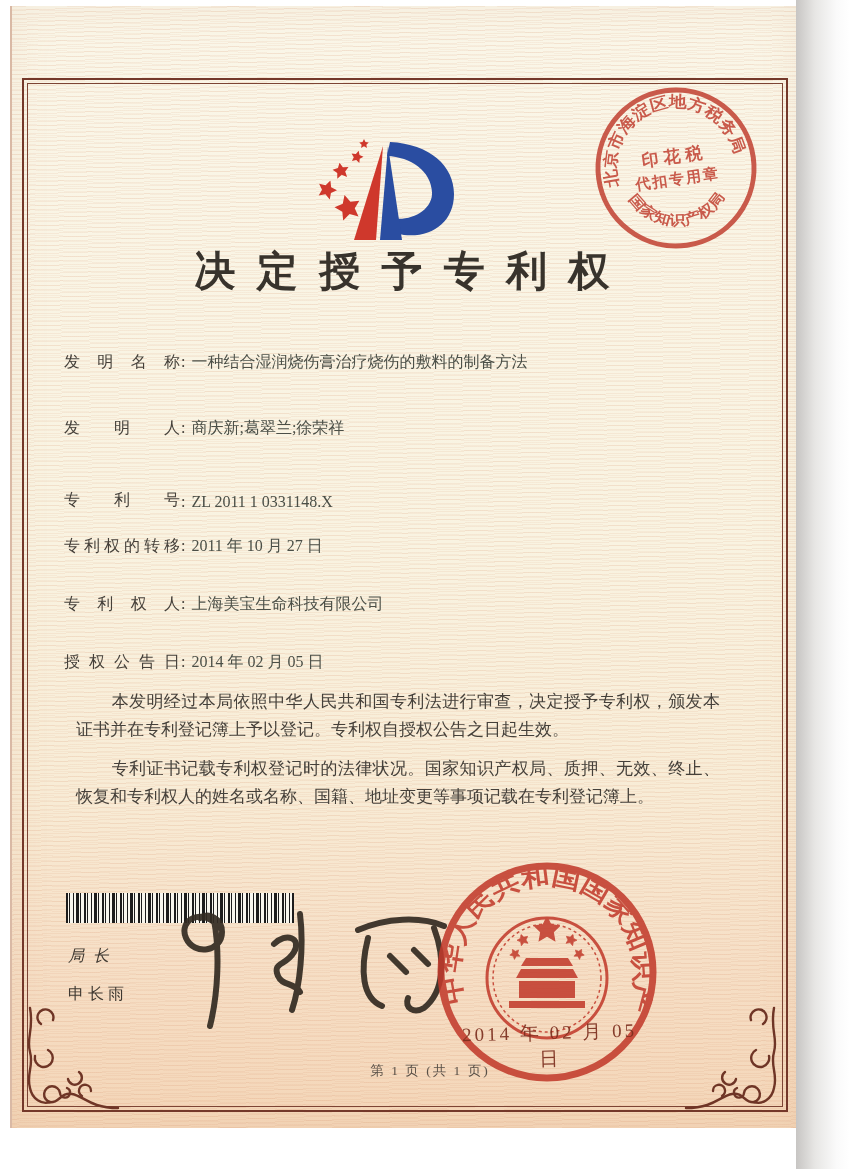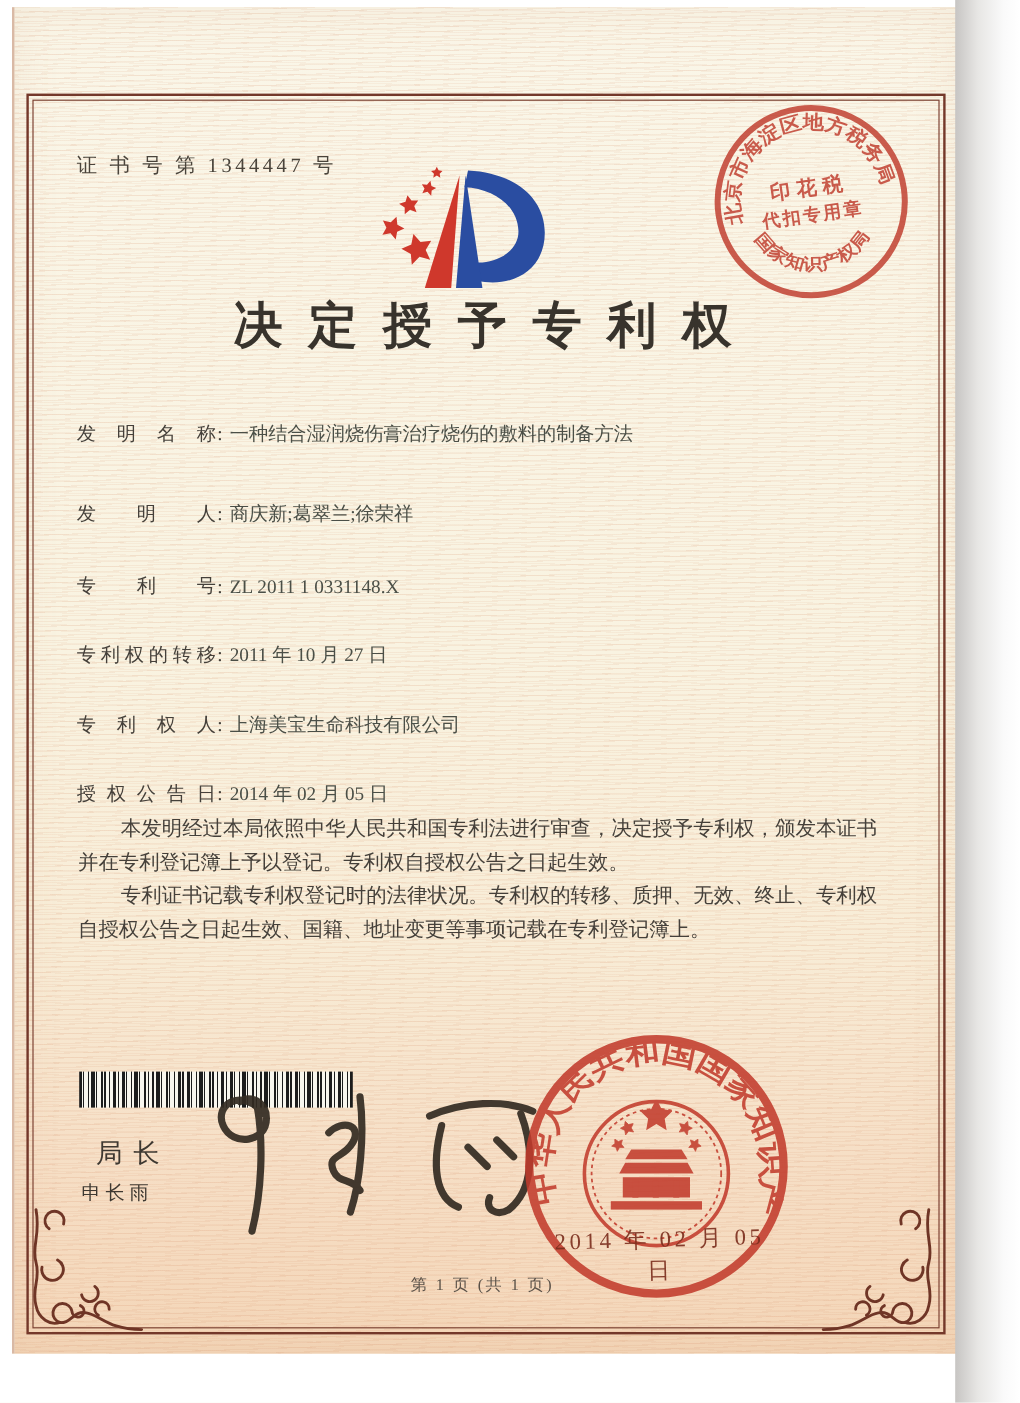--- a/index.html
+++ b/index.html
@@ -39,44 +39,44 @@
     font-size:41px;font-weight:700;color:#38332c;letter-spacing:0.52em;text-indent:0.52em;
   }
   .fields{position:absolute;left:52px;top:346px;width:680px;}
   .field{position:absolute;left:0;font-size:16px;color:#45403a;white-space:nowrap;}
   .flabel{
     display:inline-block;width:116px;vertical-align:bottom;
     text-align:justify;text-align-last:justify;color:#45403a;
   }
   .fcolon{display:inline-block;margin:0 2px 0 1px;}
   .fvalue{color:#4b4f47;}
-  .f0{top:0px}.f1{top:66px}.f2{top:126px}.f3{top:184px}.f4{top:242px}.f5{top:300px}
+  .f0{top:0px}.f1{top:66px}.f2{top:138px}.f3{top:184px}.f4{top:242px}.f5{top:300px}
   .body-text{
     position:absolute;left:52px;top:670px;width:668px;
     font-size:17px;line-height:27.5px;color:#45403a;text-align:justify;
   }
-  .body-text p{margin:1px;text-indent:2.1em;}
+  .body-text p{margin:12px;text-indent:2.1em;}
   .barcode{
     position:absolute;left:54px;top:887px;width:228px;height:30px;
     background:repeating-linear-gradient(90deg,
       #1c1c1c 0 2px,#f8f6ee 2px 3px,#1c1c1c 3px 4px,#f8f6ee 4px 7px,
       #1c1c1c 7px 8px,#f8f6ee 8px 10px,#1c1c1c 10px 13px,#f8f6ee 13px 14px,
       #1c1c1c 14px 15px,#f8f6ee 15px 18px);
   }
-  .signer-title{position:absolute;left:68px;top:940px;font-size:22px;letter-spacing:9px;color:#3e3831;}
+  .signer-title{position:absolute;left:56px;top:940px;font-size:16px;letter-spacing:9px;color:#3e3831;font-style:italic;}
   .signer-name{position:absolute;left:56px;top:978px;font-size:16px;letter-spacing:4px;color:#3e3831;}
   .signature{position:absolute;left:150px;top:888px;width:300px;height:140px;}
   .big-seal{position:absolute;left:423px;top:854px;width:224px;height:224px;opacity:0.87;}
   .date-stamp{
     position:absolute;left:438px;top:1014px;width:200px;text-align:center;
     font-size:19px;letter-spacing:3px;color:#7b2d1d;transform:rotate(-1.5deg);opacity:0.9;
   }
   .footer{
     position:absolute;left:0;top:1056px;width:780px;text-align:center;
-    font-size:13.5px;letter-spacing:2px;color:#5a5148;
+    font-size:13.5px;letter-spacing:2px;color:#5a5148;padding-left:28px;
   }
   .tax-seal{position:absolute;left:580px;top:78px;width:168px;height:168px;opacity:0.82;transform:rotate(-8deg);}
   .flourish{position:absolute;width:100px;height:110px;}
   .flourish.left{left:8px;top:998px;}
   .flourish.right{left:672px;top:998px;transform:scaleX(-1);}
   svg text{font-family:"Liberation Serif","DejaVu Serif",serif;}
 </style>
 </head>
 <body>
 
@@ -102,21 +102,20 @@
       <path d="M98,104 C70,104 64,92 52,90 C40,88 40,100 28,98"></path>
       <path d="M10,4 C14,26 6,34 10,48 C14,62 6,70 10,84 C12,95 22,101 30,98"></path>
       <path d="M30,98 a8,8 0 1 1 10,-9 a5,5 0 1 0 7,-5"></path>
       <path d="M15,52 a9,9 0 1 0 13,-6"></path>
       <path d="M21,20 a8,8 0 1 1 12,-4"></path>
       <path d="M48,75 a7,7 0 1 0 11,-7"></path>
       <path d="M62,92 a6,6 0 1 1 9,-5"></path>
     </g>
   </svg>
 
-  <div class="cert-no">证 书 号 第 1344447 号</div>
 
   <svg class="logo" viewBox="0 0 170 110">
     <defs>
       <symbol id="star5" viewBox="-10 -10 20 20">
         <polygon points="0,-10 2.94,-4.05 9.51,-3.09 4.76,1.55 5.88,8.09 0,4.6 -5.88,8.09 -4.76,1.55 -9.51,-3.09 -2.94,-4.05"></polygon>
       </symbol>
     </defs>
 
     <path fill="#2a4da1" d="M92,4 C132,6 156,28 156,56 C156,84 134,100 106,97 C96,96 91,89 93,80 C113,84 135,72 134,54 C133,33 113,19 89,18 Z"></path>
 
@@ -157,21 +156,21 @@
       <span class="fvalue">上海美宝生命科技有限公司</span>
     </div>
     <div class="field f5">
       <span class="flabel">授权公告日</span><span class="fcolon">:</span>
       <span class="fvalue">2014 年 02 月 05 日</span>
     </div>
   </div>
 
   <div class="body-text">
     <p>本发明经过本局依照中华人民共和国专利法进行审查，决定授予专利权，颁发本证书并在专利登记簿上予以登记。专利权自授权公告之日起生效。</p>
-    <p>专利证书记载专利权登记时的法律状况。专利权的转移、质押、无效、终止、专利权自授权公告之日起生效、国籍、地址变更等事项记载在专利登记簿上。</p>
+    <p>专利证书记载专利权登记时的法律状况。国家知识产权局、质押、无效、终止、恢复和专利权人的姓名或名称、国籍、地址变更等事项记载在专利登记簿上。</p>
   </div>
 
   <div class="barcode"></div>
 
   <div class="signer-title">局长</div>
   <div class="signer-name">申长雨</div>
 
   <svg class="signature" viewBox="0 0 300 140">
     <g fill="none" stroke="#332b22" stroke-width="6" stroke-linecap="round" stroke-linejoin="round" opacity="0.92">
       <path d="M58,34 C40,12 16,26 24,44 C32,62 60,58 60,38 C60,24 46,18 38,24"></path>

